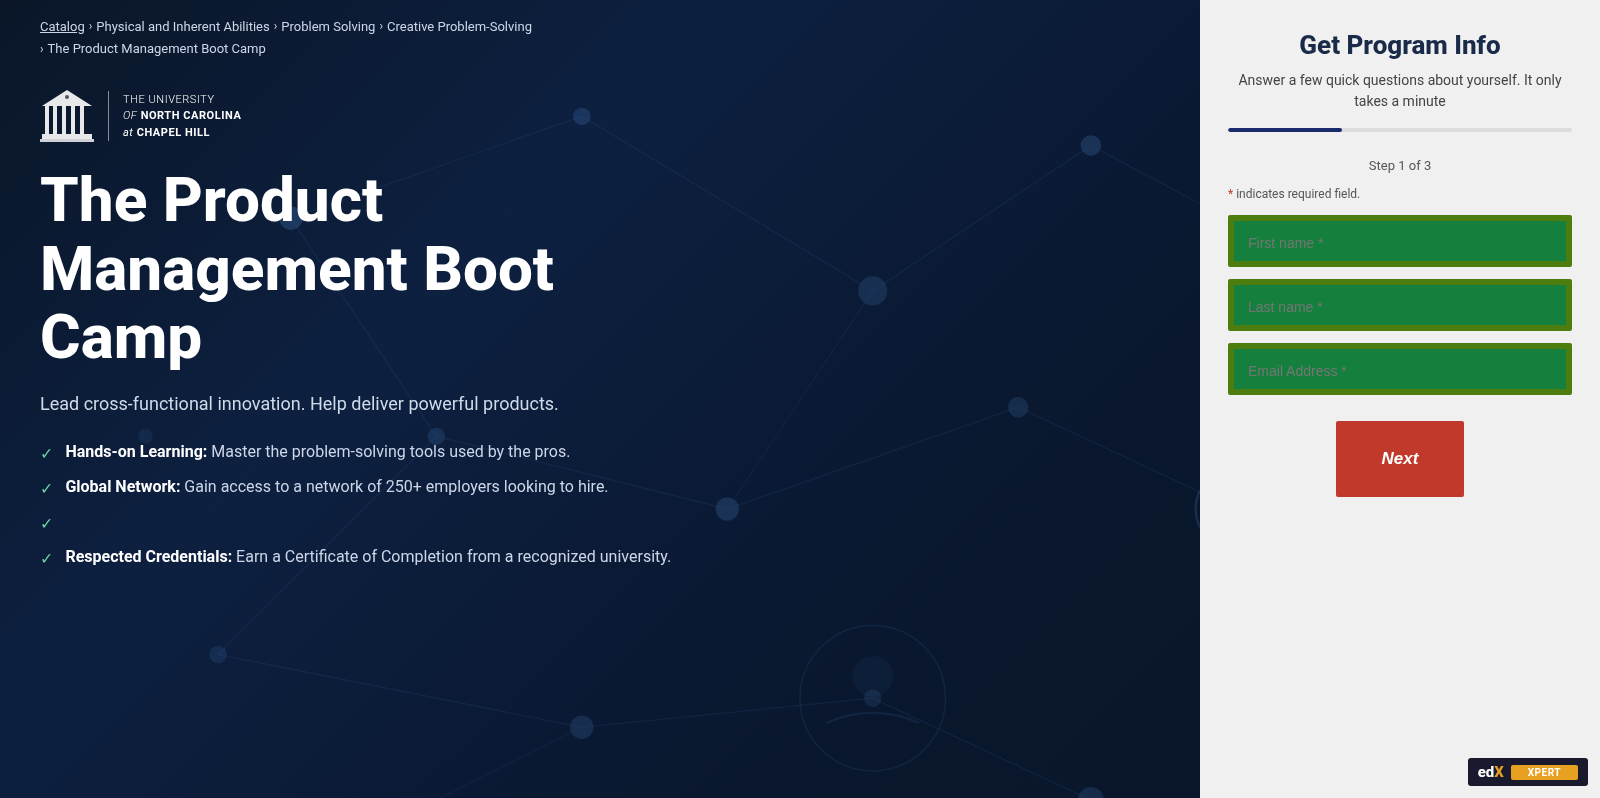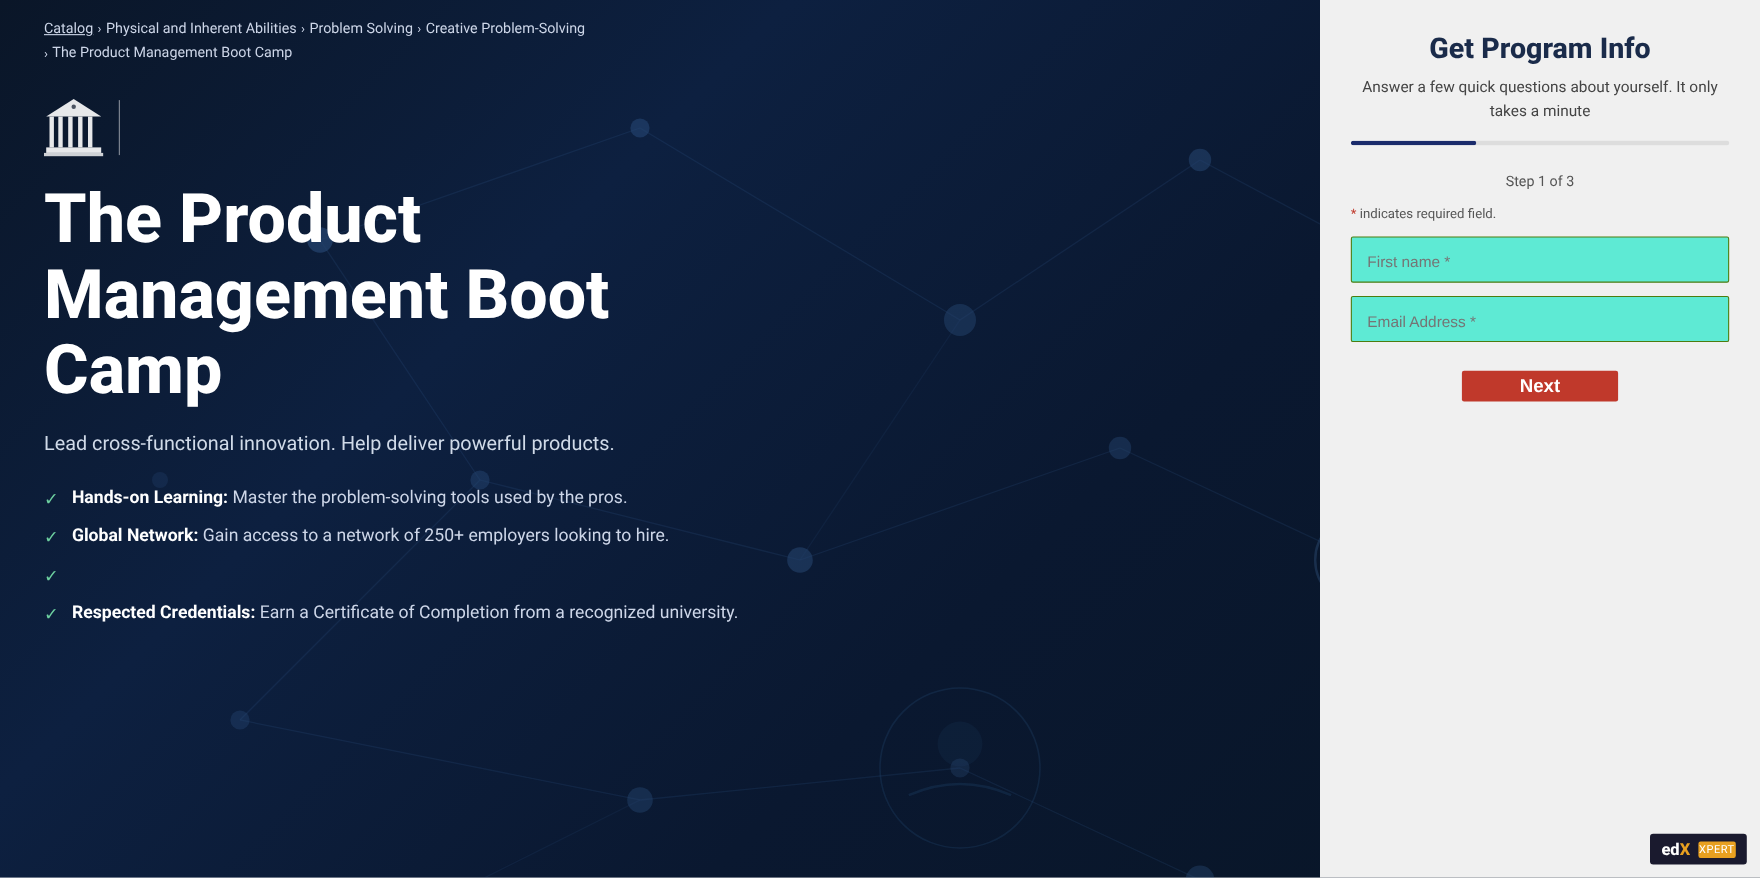--- a/index.html
+++ b/index.html
@@ -202,42 +202,43 @@
     .required-note .asterisk { color: #c0392b; }
 
     
     .form-field {
       margin-bottom: 12px;
       position: relative;
     }
     .form-input {
       width: 100%;
       padding: 14px 14px 10px;
-      border: 1px solid #4d7c0f;
-      background: #5eead4;
+      border: 6px solid #4d7c0f;
+      background: #15803d;
       font-size: 14px;
       color: #222;
       outline: none;
       border-radius: 2px;
     }
 
     
     .next-btn {
-      width: 142px;
-      padding: 4px 0;
+      width: 128px;
+      padding: 28px 0;
       background: #c0392b;
       color: white;
       font-size: 17px;
       font-weight: 700;
       border: none;
       cursor: pointer;
       margin: 14px auto 0;
       display: block;
       text-align: center;
       border-radius: 2px;
+      font-style: italic;
     }
 
     
     .edx-badge {
       position: absolute;
       bottom: 12px;
       right: 12px;
       background: #1a1a2e;
       padding: 5px 10px;
       border-radius: 3px;
@@ -249,22 +250,22 @@
       color: white;
       font-size: 15px;
       font-weight: 800;
     }
     .edx-text .ed { color: white; }
     .edx-text .x-letter { color: #e8a020; }
     .xpert-text {
       background: #e8a020;
       color: white;
       font-size: 10px;
-      font-weight: 400;
-      padding: 2px 1px;
+      font-weight: 700;
+      padding: 2px 17px;
       border-radius: 2px;
       letter-spacing: 0.05em;
     }
   </style>
 </head>
 <body>
 
 <div class="bg"></div>
 
 <svg class="network-bg" viewBox="0 0 1100 798" xmlns="http://www.w3.org/2000/svg">
@@ -351,20 +352,25 @@
 
         <polygon points="2,20 27,4 52,20" fill="white" opacity="0.9"></polygon>
 
         <rect x="2" y="48" width="50" height="5" fill="white" opacity="0.9"></rect>
 
         <rect x="0" y="53" width="54" height="3" fill="white" opacity="0.8"></rect>
 
         <circle cx="27" cy="11" r="2" fill="#0a1628" opacity="0.7"></circle>
       </svg>
       <div class="logo-divider"></div>
+      <div class="logo-text">
+        <div class="line1">THE UNIVERSITY</div>
+        <div class="line2"><em style="font-style:italic;font-weight:300">of</em> <span></span>NORTH CAROLINA</div>
+        <div><em style="font-style:italic">at</em> <strong>CHAPEL HILL</strong></div>
+      </div>
     </div>
 
     <h1 class="main-heading">The Product Management Boot Camp</h1>
 
     <p class="subtitle">Lead cross-functional innovation. Help deliver powerful products.</p>
 
     <ul class="feature-list">
       <li class="feature-item">
         <span class="check-icon">✓</span>
         <span><strong>Hands-on Learning:</strong><span> Master the problem-solving tools used by the pros.</span></span>
@@ -396,20 +402,23 @@
 
     <p class="required-note">
       <span class="asterisk">*</span>
       <span> indicates required field.</span>
     </p>
 
     <div class="form-field">
       <input class="form-input" type="text" placeholder="First name *" style="">
     </div>
 
+    <div class="form-field">
+      <input class="form-input" type="text" placeholder="Last name *" style="">
+    </div>
 
     <div class="form-field">
       <input class="form-input" type="email" placeholder="Email Address *" style="">
     </div>
 
     <button class="next-btn">Next</button>
 
     <div class="edx-badge">
       <span class="edx-text">
         <span class="ed">ed</span><span class="x-letter">X</span>

